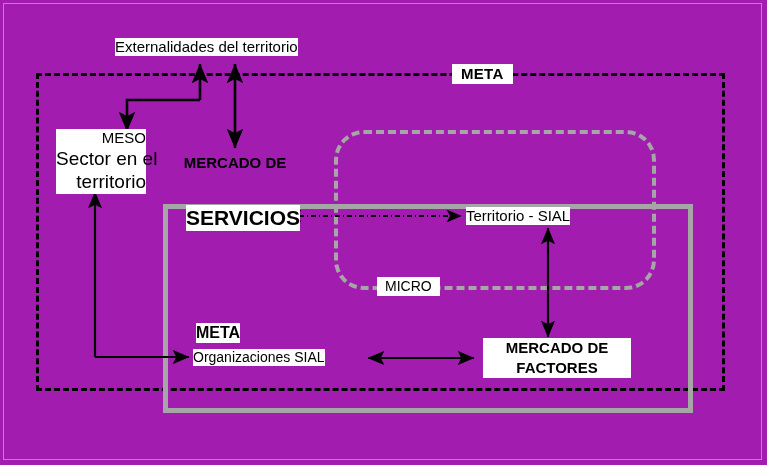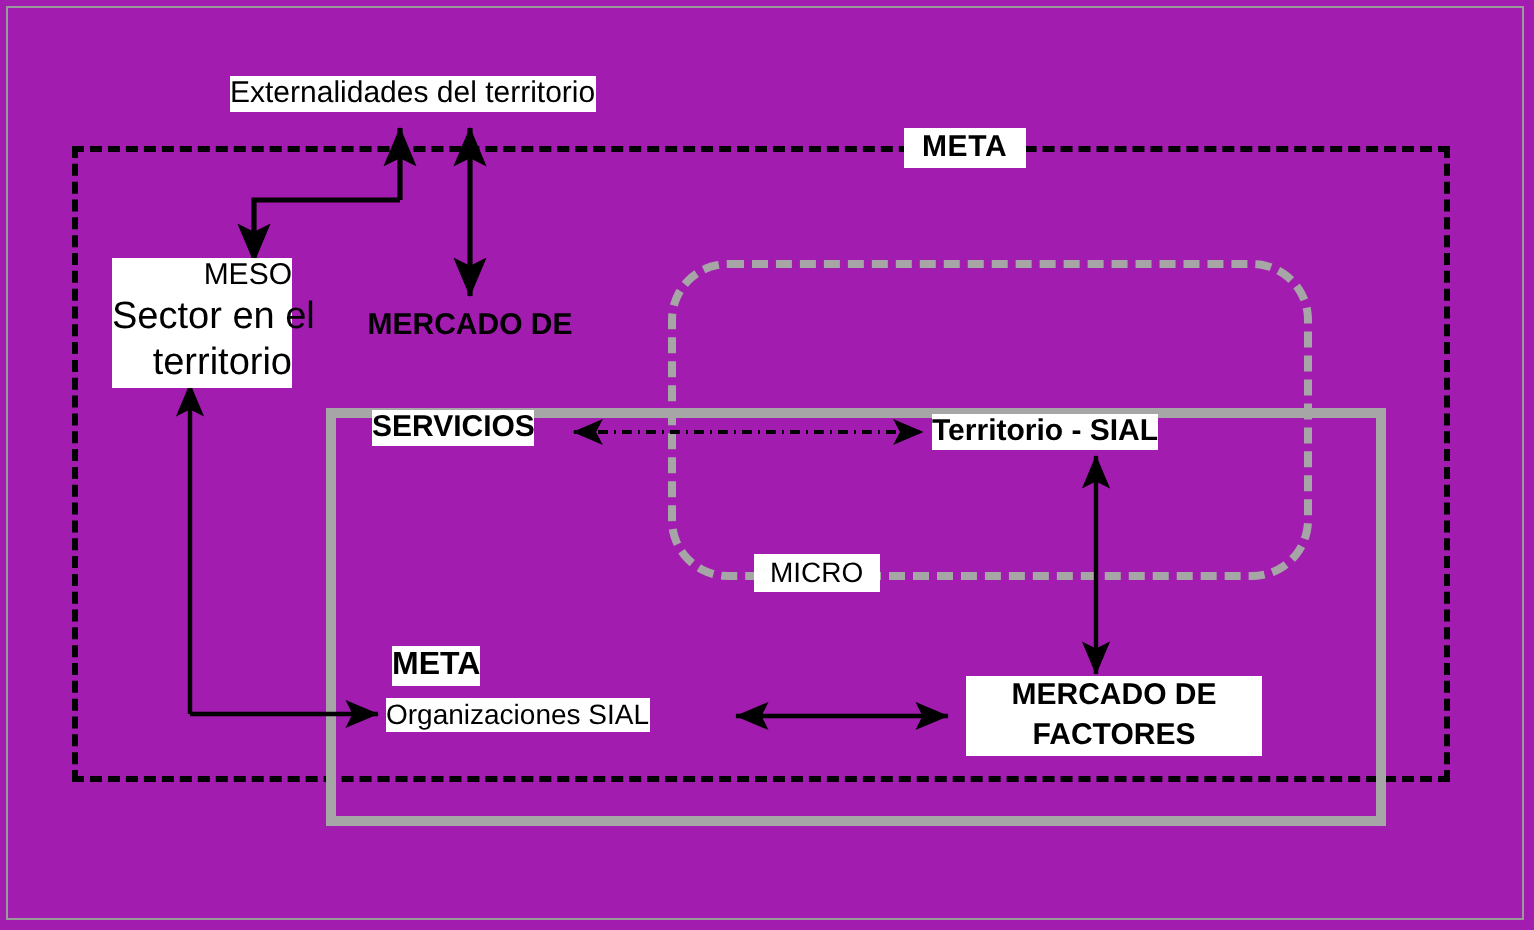--- a/index.html
+++ b/index.html
@@ -111,28 +111,28 @@
     width: 128px;
     text-align: center;
     font-size: 15px;
     font-weight: bold;
     line-height: 1.50;
     background: transparent;
   }
   .lbl-servicios {
     left: 186px;
     top: 205px;
-    font-size: 15px;
+    font-size: 21px;
     font-weight: bold;
   }
   .lbl-territorio {
     left: 466px;
     top: 207px;
     font-size: 15px;
-    font-weight: bold;
+    font-weight: normal;
   }
   .lbl-meta {
     left: 196px;
     top: 323px;
     font-size: 16px;
     font-weight: bold;
   }
   .lbl-organizaciones {
     left: 193px;
     top: 349px;

